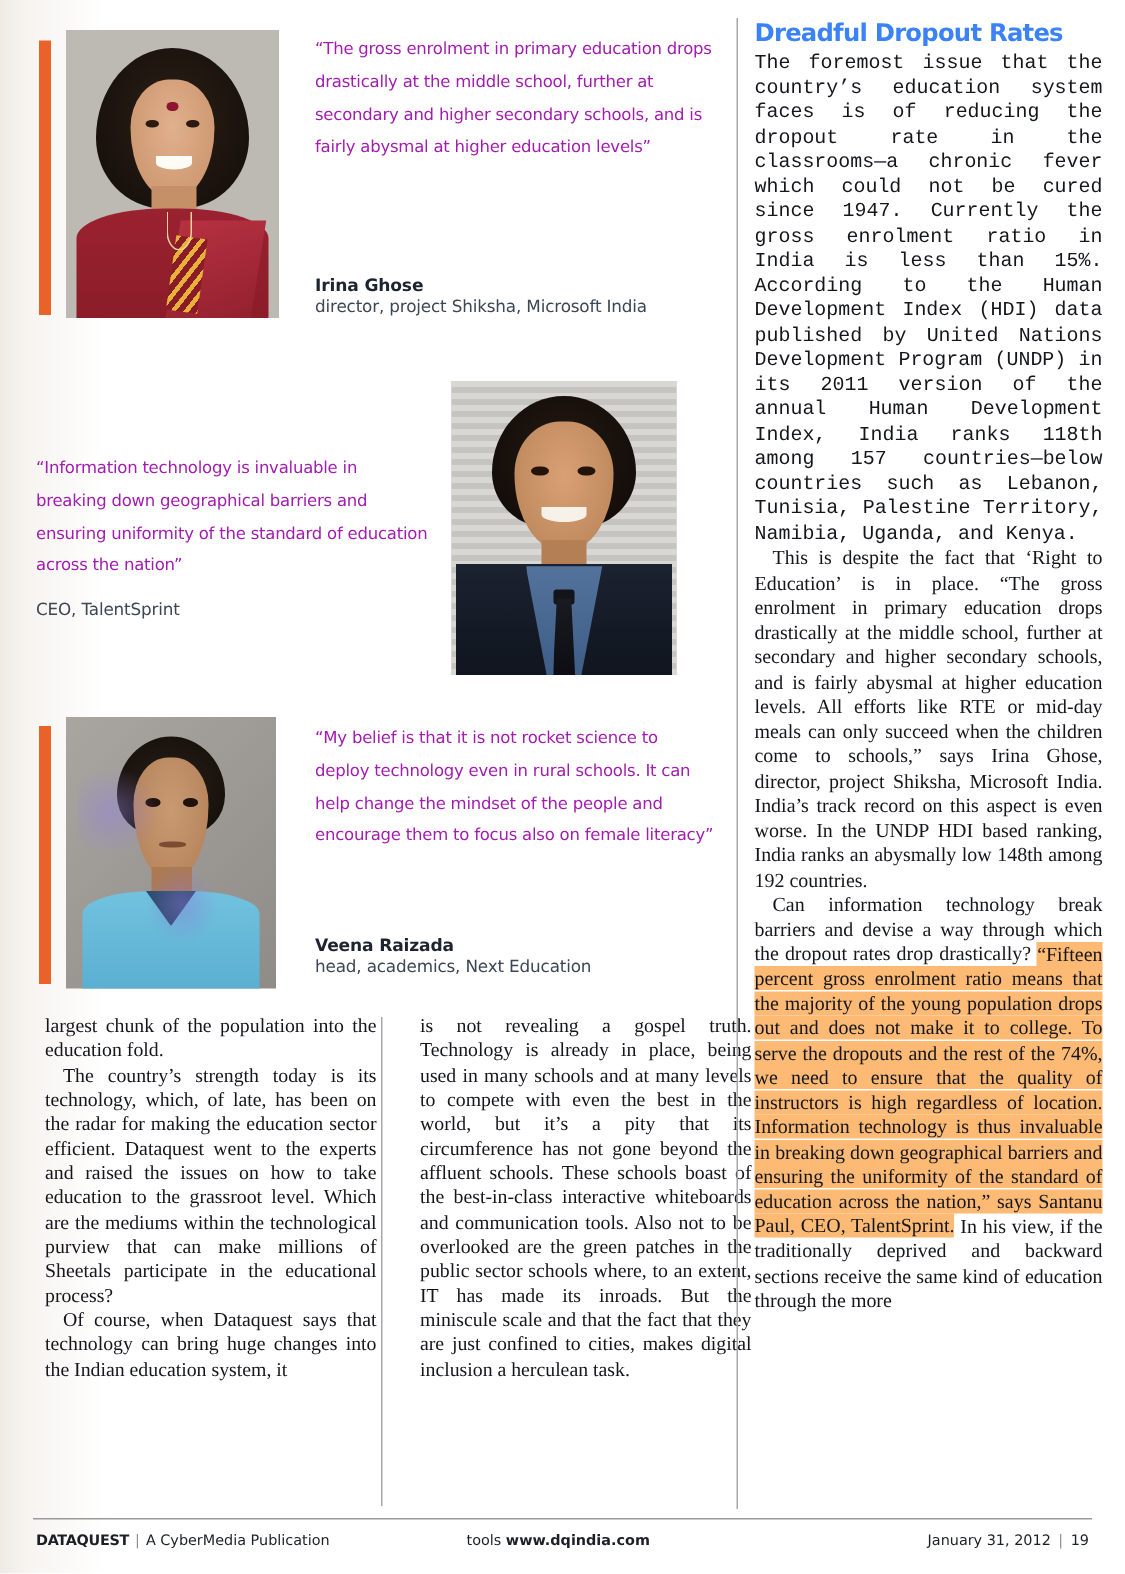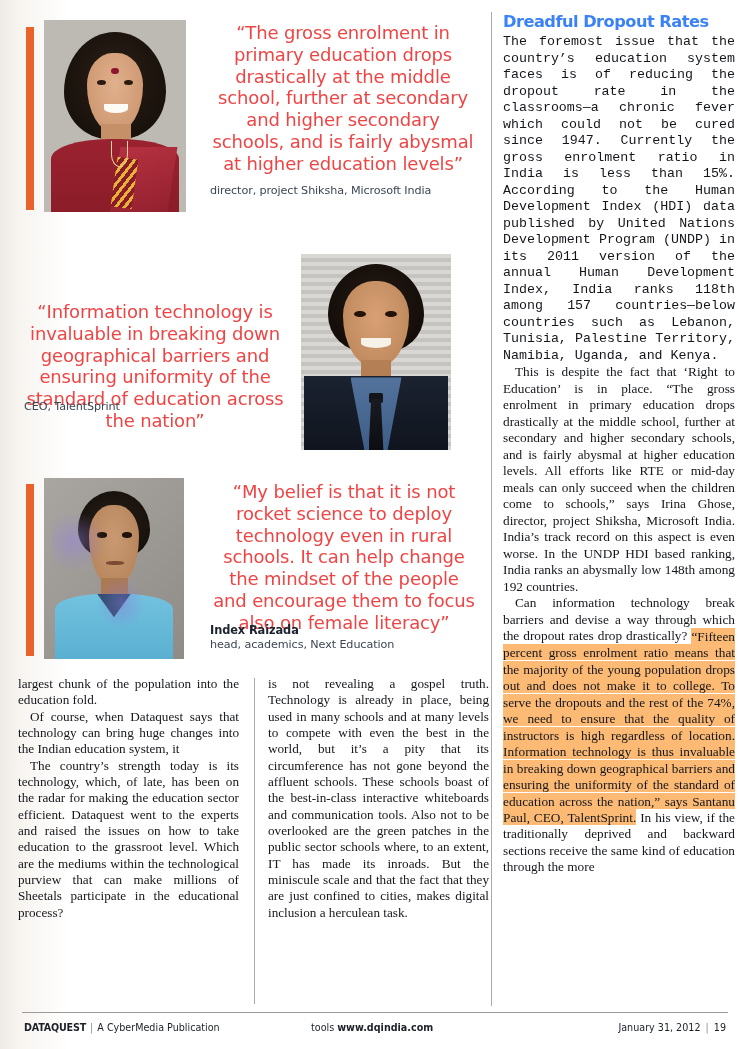--- a/index.html
+++ b/index.html
@@ -98,35 +98,34 @@
   .ph3-collar{position:absolute;left:38%;top:64%;width:24%;height:13%;
     background:#2c4a6c;clip-path:polygon(0 0,100% 0,50% 100%);}
   .ph3-glare{position:absolute;left:6%;top:18%;width:38%;height:34%;
     background:radial-gradient(ellipse at 40% 50%,rgba(150,130,220,.50) 0%,rgba(150,130,220,0) 70%);}
   .ph3-glare2{position:absolute;left:38%;top:54%;width:34%;height:30%;
     background:radial-gradient(ellipse at 50% 50%,rgba(140,120,215,.45) 0%,rgba(140,120,215,0) 70%);}
 
   .quote-text{
     position:absolute;
     font-family:"DejaVu Sans", sans-serif;
-    font-size:18px;
+    font-size:11px;
     line-height:21.8px;
-    color:#ef4444;
+    color:#a21caf;
     letter-spacing:-0.15px;
-    text-align:center;
   }
   .attrib{position:absolute;font-family:"DejaVu Sans", sans-serif;}
   .attrib .nm{font-size:11.4px;font-weight:bold;color:#1d2430;display:block;letter-spacing:-0.1px;}
   .attrib .ro{font-size:11.2px;color:#3c4654;display:block;margin-top:1px;letter-spacing:-0.1px;}
 
   
   .bottom-cols{position:absolute;left:18px;top:676px;width:472px;height:330px;}
   .bcol{position:absolute;top:0;width:221px;height:330px;
     font-family:"Liberation Serif", serif;font-size:13.2px;line-height:16.35px;
-    color:#14161c;text-align:justify;}
+    color:#14161c;text-align:justify;margin-left:12px;}
   .bcol p{margin:0;text-indent:12px;}
   .bcol p.first{text-indent:0;}
   .bcol-1{left:0;}
   .bcol-2{left:250px;}
   .vrule{position:absolute;width:1px;background:#a8a8a8;}
 
   
   .rightcol{position:absolute;left:503px;top:12px;width:232px;height:994px;}
   .rc-head{
     font-family:"DejaVu Sans", sans-serif;
@@ -174,20 +173,21 @@
           <div class="ph1-smile"></div>
           <div class="ph1-neck"></div>
           <div class="ph1-saree"></div>
           <div class="ph1-saree2"></div>
           <div class="ph1-border"></div>
           <div class="ph1-chain"></div>
         </div>
       </div>
       <div class="quote-text" style="left:210px;top:22px;width:266px;">“The gross enrolment in primary education drops drastically at the middle school, further at secondary and higher secondary schools, and is fairly abysmal at higher education levels”</div>
       <div class="attrib" style="left:210px;top:183px;width:270px;">
+        <span class="nm">Irina Ghose</span>
         <span class="ro">director, project Shiksha, Microsoft India</span>
       </div>
     </div>
 
     <div class="qblock">
       <div class="quote-text" style="left:24px;top:258px;width:262px;margin-top:43px;">“Information technology is invaluable in breaking down geographical barriers and ensuring uniformity of the standard of education across the nation”</div>
       <div class="attrib" style="left:24px;top:399px;width:260px;">
         <span class="ro">CEO, TalentSprint</span>
       </div>
       <div class="photo" style="left:301px;top:254px;width:150px;height:196px;">
@@ -219,34 +219,34 @@
           <div class="ph3-mouth"></div>
           <div class="ph3-neck"></div>
           <div class="ph3-shirt"></div>
           <div class="ph3-collar"></div>
           <div class="ph3-glare"></div>
           <div class="ph3-glare2"></div>
         </div>
       </div>
       <div class="quote-text" style="left:210px;top:481px;width:268px;">“My belief is that it is not rocket science to deploy technology even in rural schools. It can help change the mindset of the people and encourage them to focus also on female literacy”</div>
       <div class="attrib" style="left:210px;top:623px;width:270px;">
-        <span class="nm">Index Raizada</span>
+        <span class="nm">Veena Raizada</span>
         <span class="ro">head, academics, Next Education</span>
       </div>
     </div>
 
   </div>
 
   <div class="bottom-cols">
     <div class="vrule" style="left:236px;top:2px;height:326px;"></div>
 
     <div class="bcol bcol-1">
       <p class="first">largest chunk of the population into the education fold.</p>
+      <p>The country’s strength today is its technology, which, of late, has been on the radar for making the education sector efficient. Dataquest went to the experts and raised the issues on how to take education to the grassroot level. Which are the mediums within the technological purview that can make millions of Sheetals participate in the educational process?</p>
       <p>Of course, when Dataquest says that technology can bring huge changes into the Indian education system, it</p>
-      <p>The country’s strength today is its technology, which, of late, has been on the radar for making the education sector efficient. Dataquest went to the experts and raised the issues on how to take education to the grassroot level. Which are the mediums within the technological purview that can make millions of Sheetals participate in the educational process?</p>
     </div>
 
     <div class="bcol bcol-2">
       <p class="first">is not revealing a gospel truth. Technology is already in place, being used in many schools and at many levels to compete with even the best in the world, but it’s a pity that its circumference has not gone beyond the affluent schools. These schools boast of the best-in-class interactive whiteboards and communication tools. Also not to be overlooked are the green patches in the public sector schools where, to an extent, IT has made its inroads. But the miniscule scale and that the fact that they are just confined to cities, makes digital inclusion a herculean task.</p>
     </div>
   </div>
 
   <div class="vrule" style="left:491px;top:12px;height:994px;"></div>
 
   <div class="rightcol">

